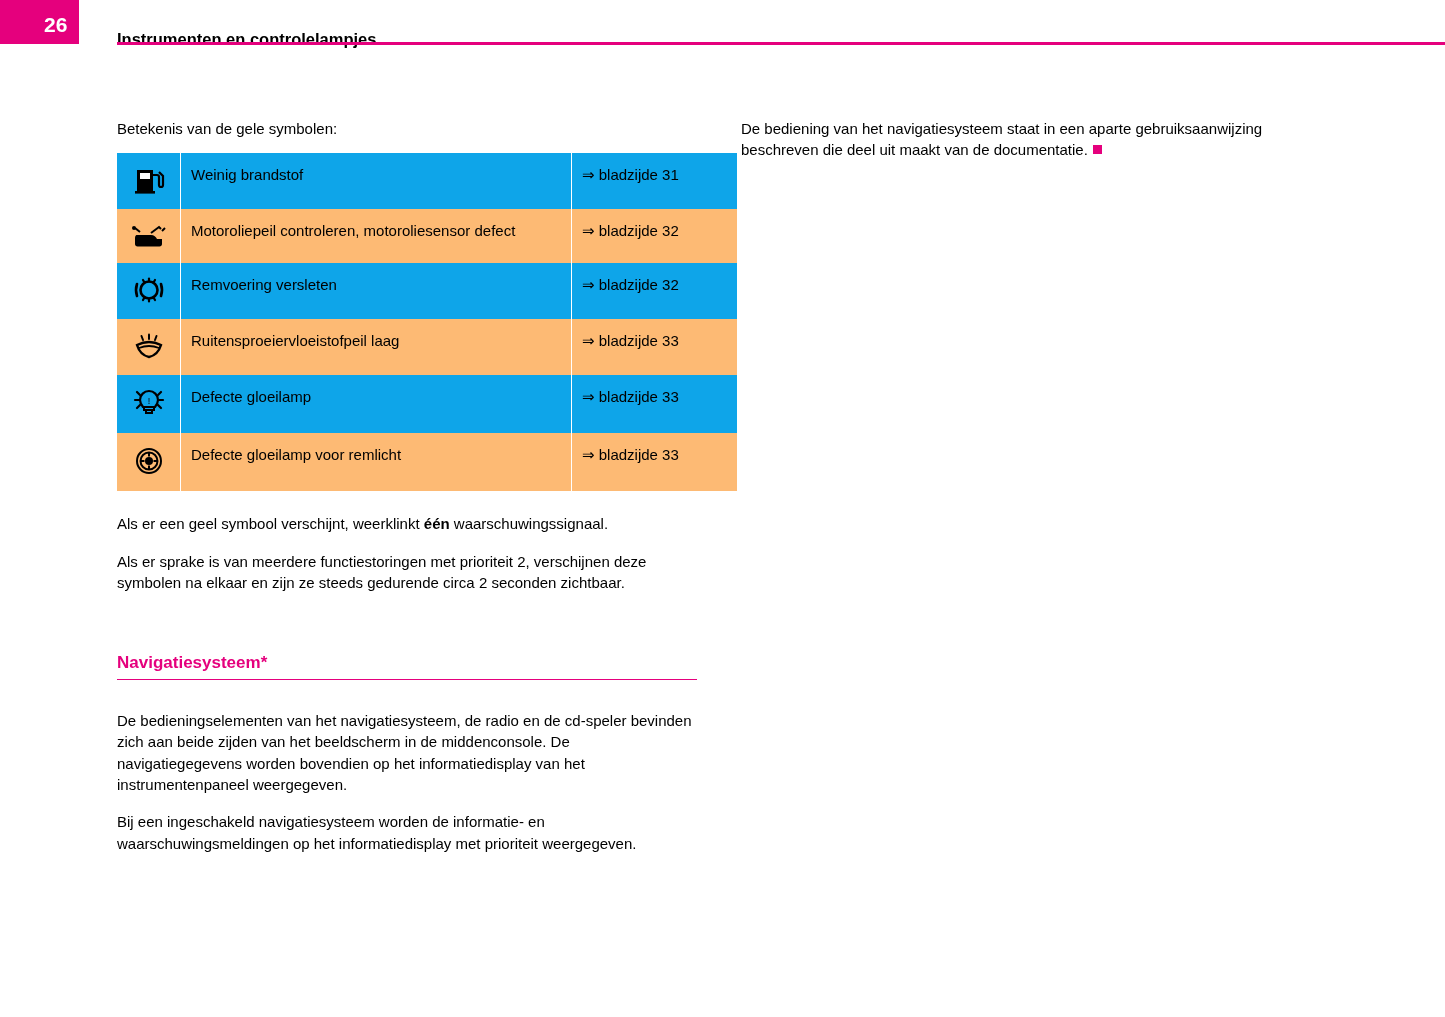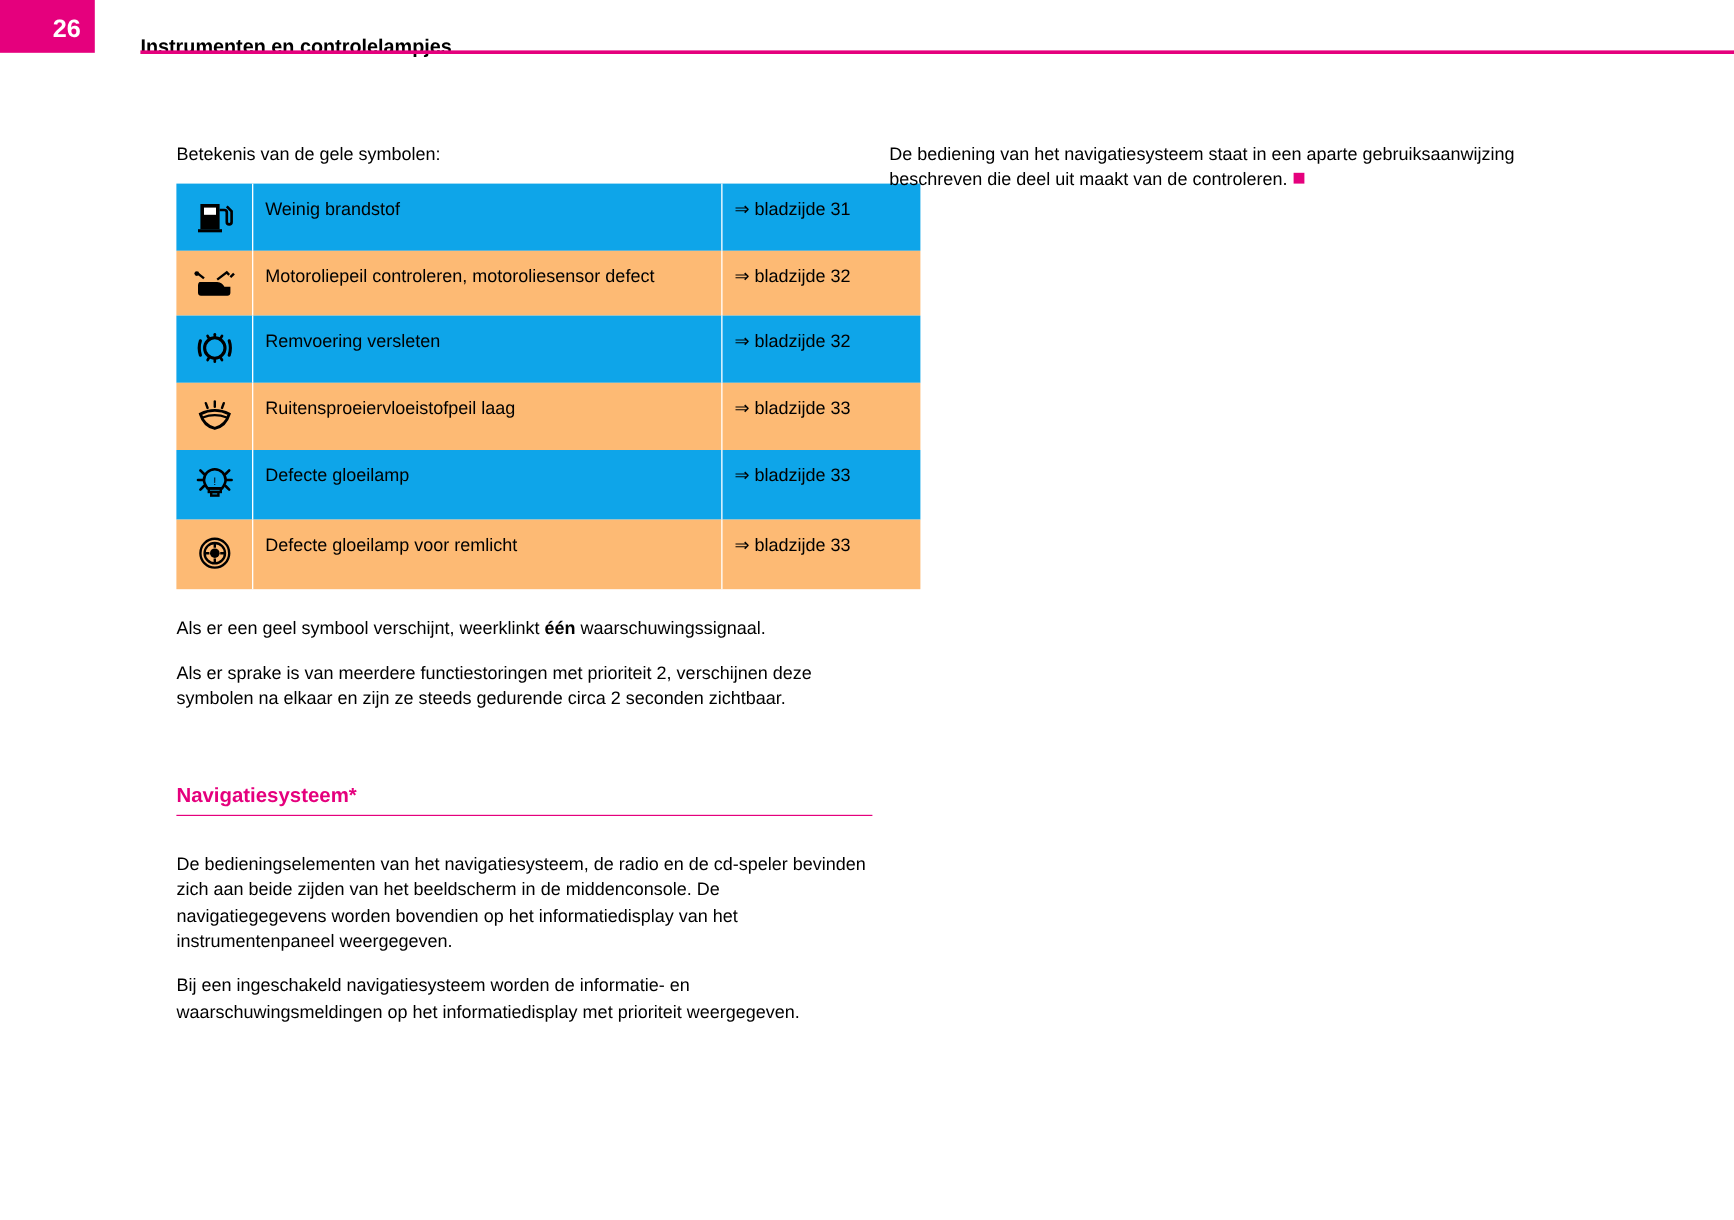--- a/index.html
+++ b/index.html
@@ -57,21 +57,20 @@
     height: 3px;
     background: #e5007d;
   }
 
   
   .col-left {
     position: absolute;
     top: 118px;
     left: 117px;
     width: 580px;
-    margin-left: 30px;
   }
   .col-right {
     position: absolute;
     top: 118px;
     left: 741px;
     width: 585px;
   }
 
   p.body-text {
     margin: 0 0 16px 0;
@@ -275,15 +274,15 @@
   <div class="section">
     <div class="section-title">Navigatiesysteem*</div>
     <div class="section-rule"></div>
     <p class="body-text">De bedieningselementen van het navigatiesysteem, de radio en de cd-speler bevinden zich aan beide zijden van het beeldscherm in de middenconsole. De navigatiegegevens worden bovendien op het informatiedisplay van het instrumentenpaneel weergegeven.</p>
     <p class="body-text">Bij een ingeschakeld navigatiesysteem worden de informatie- en waarschuwingsmeldingen op het informatiedisplay met prioriteit weergegeven.</p>
   </div>
 </div>
 
 <div class="col-right">
   <p class="body-text">
-    <span>De bediening van het navigatiesysteem staat in een aparte gebruiksaanwijzing beschreven die deel uit maakt van de controleren.</span><span class="endmark"></span>
+    <span>De bediening van het navigatiesysteem staat in een aparte gebruiksaanwijzing beschreven die deel uit maakt van de documentatie.</span><span class="endmark"></span>
   </p>
 </div>
 
 </body></html>

